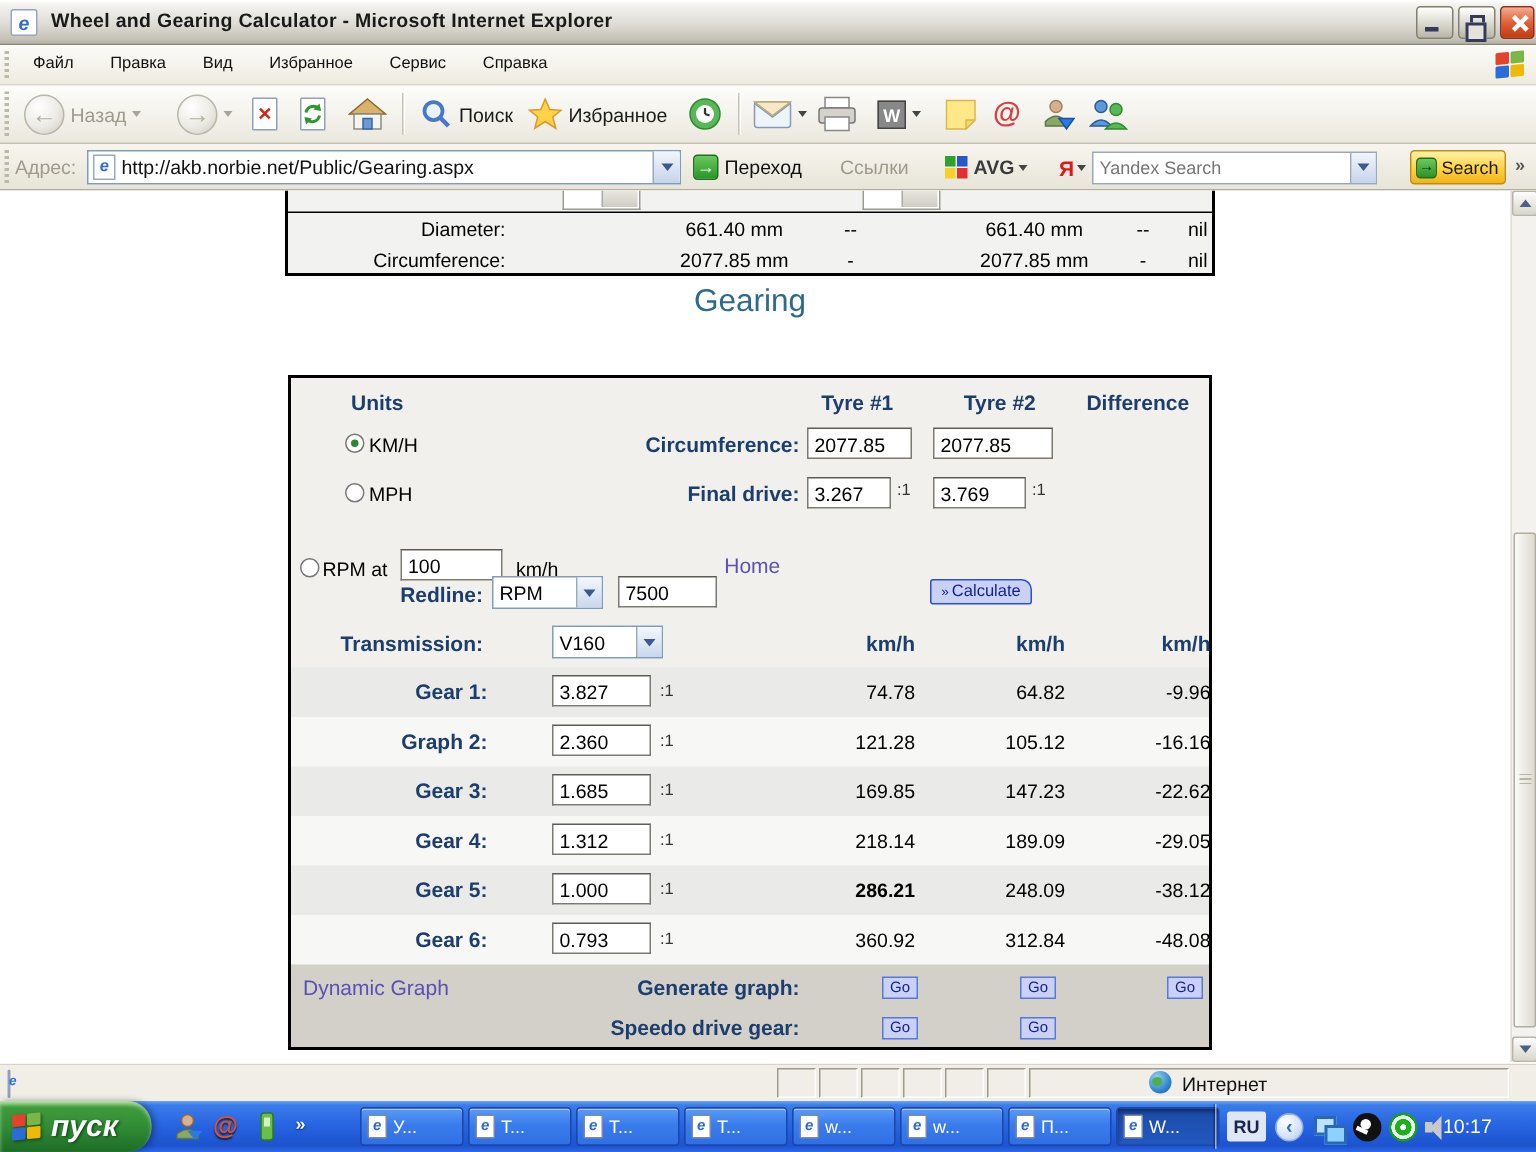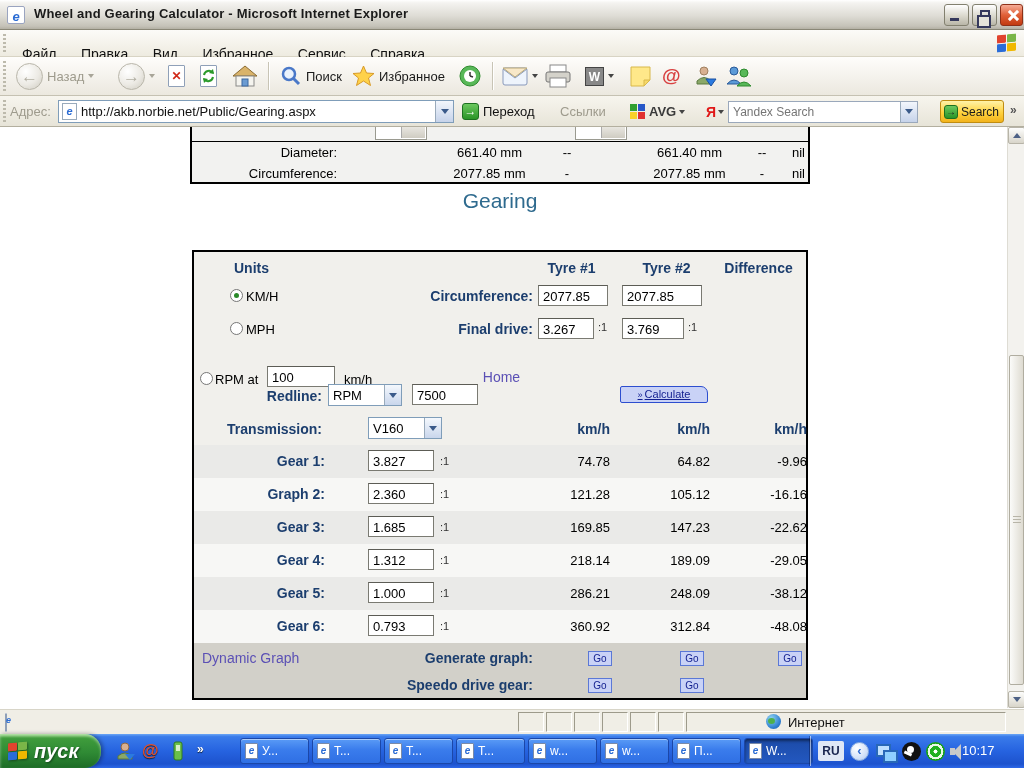--- a/index.html
+++ b/index.html
@@ -24,21 +24,21 @@
   .glyph-restore:before { content:""; position:absolute; left:-5px; top:3px; width:10px; height:9px; border:2px solid #35395c; background:#e6e4da; }
   .glyph-x { position:absolute; left:3px; top:2px; width:18px; height:16px; }
   .glyph-x:before,.glyph-x:after { content:""; position:absolute; left:8px; top:2px; width:3px; height:13px; background:#fff; }
   .glyph-x:before { transform:rotate(45deg);} .glyph-x:after { transform:rotate(-45deg);}
 
   
   .menubar { left:0; top:30px; width:1024px; height:27px;
     background:linear-gradient(180deg,#fcfbf8,#eeebe0); border-bottom:1px solid #d8d4c4; }
   .grip { position:absolute; left:3px; top:4px; bottom:4px; width:3px;
     background:repeating-linear-gradient(180deg,#bdbaac 0 2px,transparent 2px 4px); }
-  .menu-item { display:inline-block; padding:15px 10px; font-size:14px; color:#111; }
+  .menu-item { display:inline-block; padding:5px 10px; font-size:11px; color:#111; }
   .menu-row { position:absolute; left:12px; top:1px; }
   .winflag { width:20px; height:19px; }
   .winflag i { position:absolute; width:9px; height:8px; border-radius:1px; }
   .winflag .r { left:0; top:1px; background:#e1432e; transform:skewY(-6deg);}
   .winflag .g { left:10px; top:0; background:#7ab648; transform:skewY(-6deg);}
   .winflag .b { left:0; top:10px; background:#2a6cd8; transform:skewY(-6deg);}
   .winflag .y { left:10px; top:9px; background:#f0b800; transform:skewY(-6deg);}
 
   
   .toolbar { left:0; top:57px; width:1024px; height:39px;
@@ -108,22 +108,22 @@
   .ratio { position:absolute; font-size:11px; color:#333; top:8px; }
   .radio { position:absolute; width:13px; height:13px; border-radius:50%; background:#fff; border:1px solid #777; }
   .radio.sel:after { content:""; position:absolute; left:3px; top:3px; width:5px; height:5px; border-radius:50%; background:#2a8a2a; }
   .rlabel { position:absolute; font-size:13px; color:#000; }
   .xp-select { position:absolute; height:22px; background:#fff; border:1px solid #7f9db9; font-size:13px; color:#000; }
   .xp-select .val { position:absolute; left:4px; top:3px; }
   .xp-select .btn { position:absolute; right:0; top:0; bottom:0; width:17px;
     background:linear-gradient(180deg,#f4f8fd,#c9d6ec); border-left:1px solid #9ab; display:flex; align-items:center; justify-content:center; }
   .tri { width:0; height:0; border-left:4px solid transparent; border-right:4px solid transparent; border-top:5px solid #3a5a8a; }
   .link { color:#5b50b5; font-size:14px; }
-  .calc-btn { position:absolute; width:88px; height:17px; background:#c9d2f6; border:1px solid #2d4ecf;
-    border-radius:2px 7px 2px 2px; font-size:11px; color:#111e8f; text-align:center; line-height:15px;text-decoration:underline; }
+  .calc-btn { position:absolute; width:68px; height:17px; background:#c9d2f6; border:1px solid #2d4ecf;
+    border-radius:2px 7px 2px 2px; font-size:11px; color:#111e8f; text-align:center; line-height:15px; }
   .gear-row { height:33px; }
   .gear-row.odd { background:#eaeae8; } .gear-row.even { background:#f7f7f5; }
   .gval { position:absolute; top:9px; font-size:13px; color:#000; width:100px; text-align:right; }
   .pfooter { left:0; top:391px; width:612px; height:55px; background:#d2d0c9; position:absolute; }
   .go-button { position:absolute; width:24px; height:15px; background:#c9d2f6; border:1px solid #5b78d6;
     font-size:10px; color:#111e8f; text-align:center; line-height:13px; }
 
   
   .vscroll { left:1007px; top:0; width:17px; height:581px; background:#f3f2ee; border-left:1px solid #dedcd4; }
   .sb-btn { position:absolute; left:0; width:17px; height:17px; border:1px solid #b7b4a8; border-radius:2px;
@@ -480,21 +480,21 @@
         <input class="inp" style="left: 174px; top: 5px; width: 66px;" value="1.312">
         <span class="ratio" style="left:246px;top:10px;">:1</span>
         <span class="gval" style="left:316px;">218.14</span>
         <span class="gval" style="left:416px;">189.09</span>
         <span class="gval" style="left:513px;">-29.05</span>
       </div>
       <div class="prow gear-row odd" style="top:325px;">
         <span class="cell navy r" style="left:0;top:8px;width:131px;">Gear 5:</span>
         <input class="inp" style="left: 174px; top: 5px; width: 66px;" value="1.000">
         <span class="ratio" style="left:246px;top:10px;">:1</span>
-        <span class="gval" style="left:316px;">286.21</span>
+        <span class="gval" style="left:316px;font-weight:bold;">286.21</span>
         <span class="gval" style="left:416px;">248.09</span>
         <span class="gval" style="left:513px;">-38.12</span>
       </div>
       <div class="prow gear-row even" style="top:358px;">
         <span class="cell navy r" style="left:0;top:8px;width:131px;">Gear 6:</span>
         <input class="inp" style="left: 174px; top: 5px; width: 66px;" value="0.793">
         <span class="ratio" style="left:246px;top:10px;">:1</span>
         <span class="gval" style="left:316px;">360.92</span>
         <span class="gval" style="left:416px;">312.84</span>
         <span class="gval" style="left:513px;">-48.08</span>

